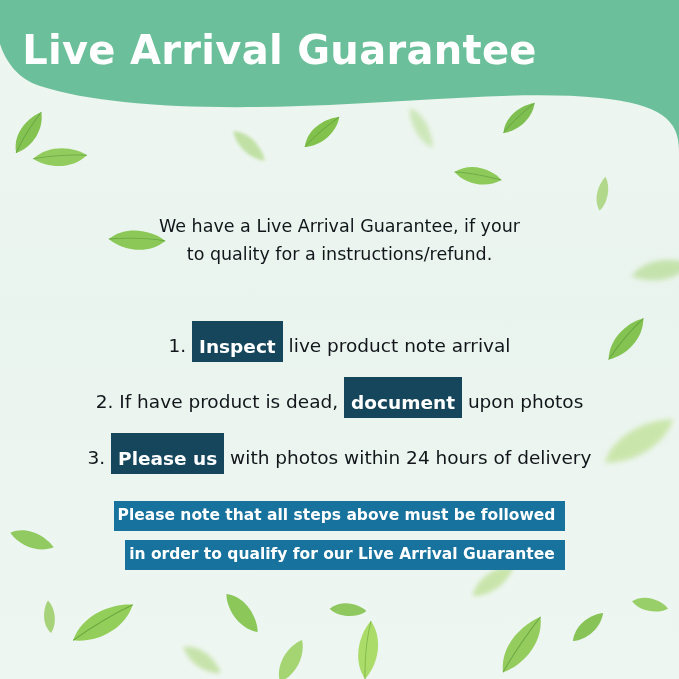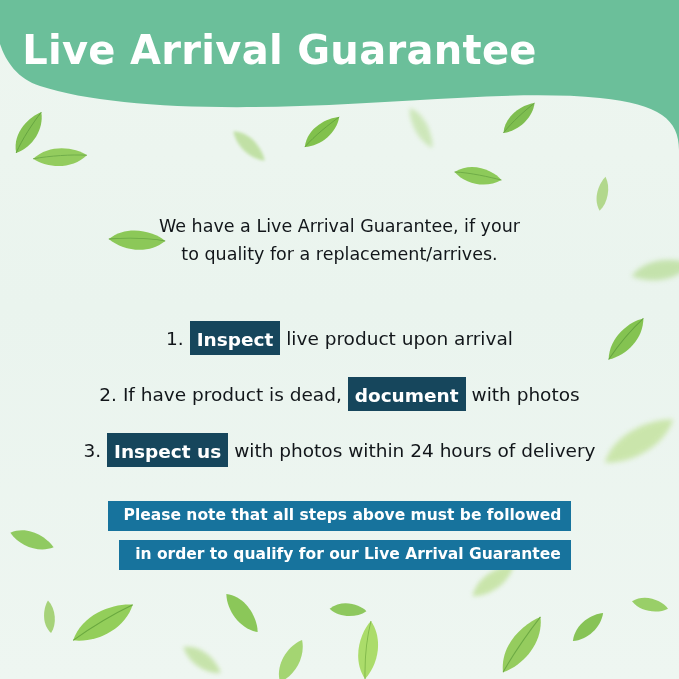--- a/index.html
+++ b/index.html
@@ -96,21 +96,21 @@
     line-height: 34px;
     height: 56px;
     white-space: nowrap;
   }
   .step .num { font-weight: 400; }
   .hl {
     display: inline-block;
     background: #16465c;
     color: #ffffff;
     font-weight: bold;
-    padding: 7px 7px 3px 7px;
+    padding: 14px 7px 3px 7px;
     line-height: 24px;
     vertical-align: baseline;
     position: relative;
     top: 1px;
   }
 
   
   .notes {
     position: absolute;
     top: 501px;
@@ -119,21 +119,21 @@
     text-align: center;
   }
   .note-bar {
     display: inline-block;
     background: #17739d;
     color: #ffffff;
     font-family: "DejaVu Sans", sans-serif;
     font-weight: bold;
     font-size: 15.5px;
     line-height: 25px;
-    padding: 2px 10px 3px 16px;
+    padding: 2px 10px 3px 4px;
     white-space: nowrap;
   }
   .note-row { margin-bottom: 9px; }
   .note-row:last-child { margin-bottom: 0; margin-left: 11px; }
 </style>
 </head>
 <body>
 
 <div class="poster">
 
@@ -281,41 +281,41 @@
           <path d="M1,17 C8,2 27,0 35,3 C29,14 13,21 1,17 Z" fill="#8ac850"></path>
         </svg>
     </div>
 
   </div>
 
   <div class="content">
 
     <div class="intro">
       <div>We have a Live Arrival Guarantee, if your</div>
-      <div>to quality for a replacement/arrives.</div>
+      <div>to quality for a instructions/refund.</div>
     </div>
 
     <div class="steps">
 
       <div class="step">
         <span class="num">1.</span>
         <span class="hl" style="background: rgb(22, 70, 92);">Inspect</span>
-        <span>live product upon arrival</span>
+        <span>live product note arrival</span>
       </div>
 
       <div class="step">
         <span class="num">2.</span>
         <span>If have product is dead,</span>
         <span class="hl" style="background: rgb(22, 70, 92); text-align: center;">document</span>
-        <span>with photos</span>
+        <span>upon photos</span>
       </div>
 
       <div class="step">
         <span class="num">3.</span>
-        <span class="hl" style="background: rgb(22, 70, 92);">Inspect us</span>
+        <span class="hl" style="background: rgb(22, 70, 92);">Please us</span>
         <span>with photos within 24 hours of delivery</span>
       </div>
 
     </div>
 
     <div class="notes">
       <div class="note-row">
         <span class="note-bar" style="background: rgb(23, 115, 157);">Please note that all steps above must be followed</span>
       </div>
       <div class="note-row">

